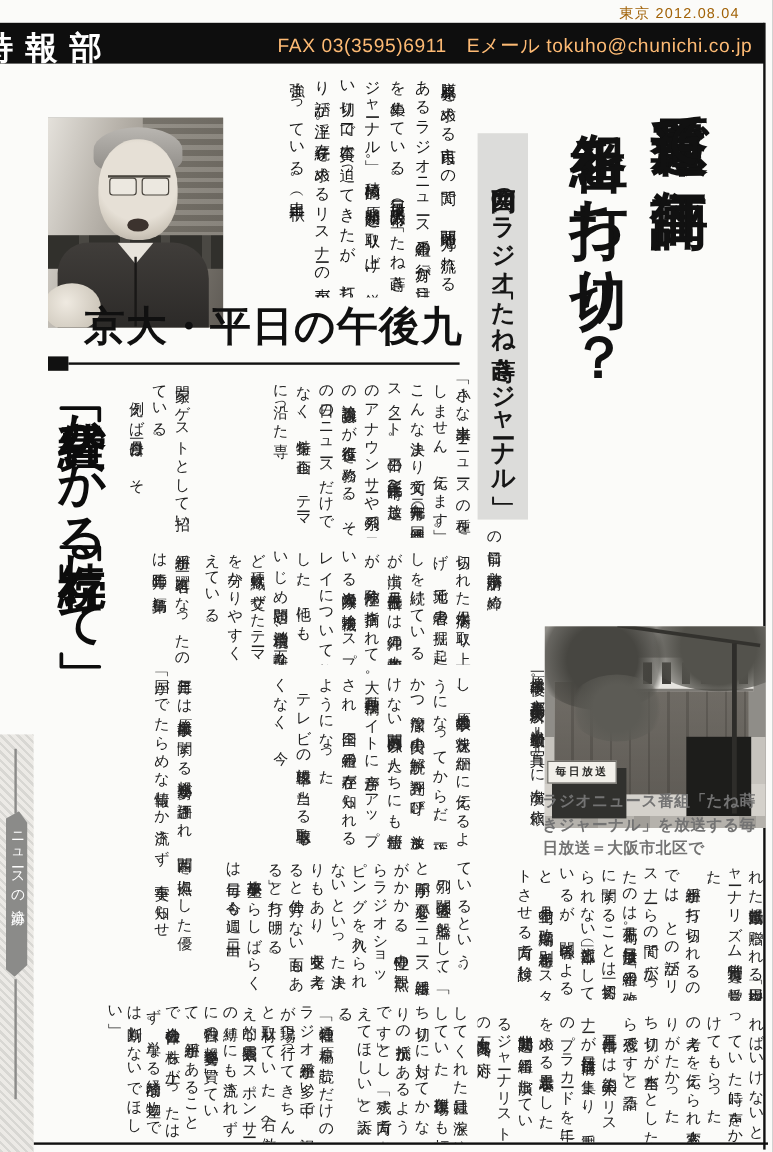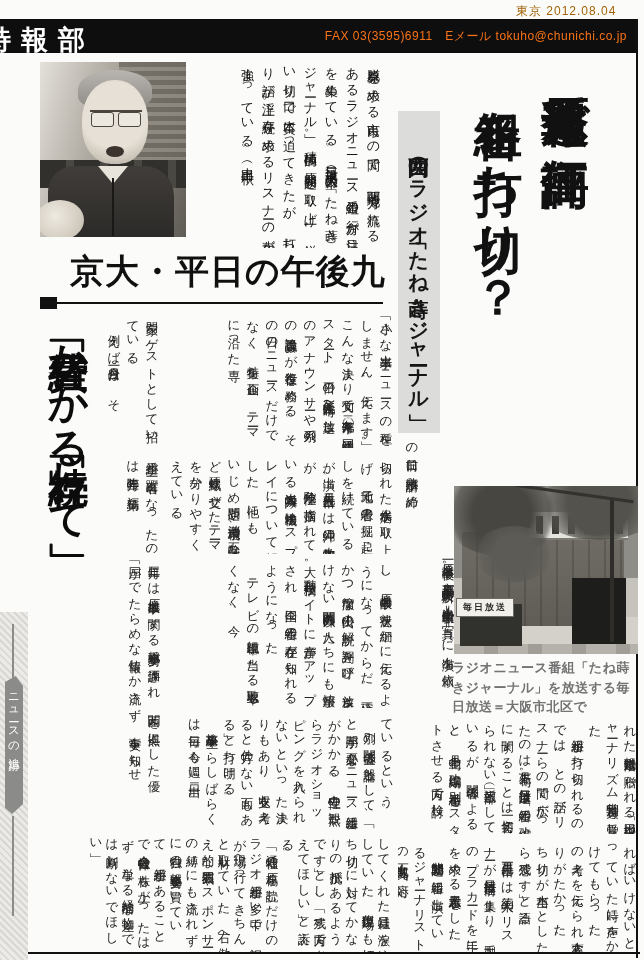--- a/index.html
+++ b/index.html
@@ -7,21 +7,21 @@
     position:relative;width:644px;height:960px;margin:0 auto;
     background:#fbfbf9;overflow:hidden;
     font-family:"Liberation Sans",sans-serif;color:#1c1c1c;
   }
   .vtext{writing-mode:vertical-rl;text-orientation:mixed;}
   .abs{position:absolute;}
   
   .dateline{font-size:12px;color:#a16207;letter-spacing:1px;}
   .bar{background:#0e0e0e;overflow:hidden;}
   .brand{color:#fff;font-weight:bold;font-size:27px;letter-spacing:10px;white-space:nowrap;}
-  .contact{color:#f97316;font-size:12px;letter-spacing:0.5px;white-space:nowrap;}
+  .contact{color:#fdba74;font-size:16px;letter-spacing:0.5px;white-space:nowrap;}
   
   .h1col{font-size:48px;font-weight:bold;letter-spacing:1px;color:#111;line-height:62px;}
   .kicker{background:#dcdcda;font-size:20px;font-weight:bold;letter-spacing:0.5px;
           line-height:42px;text-align:center;color:#161616;}
   .sectionh{font-size:34px;font-weight:bold;letter-spacing:1px;color:#101010;white-space:nowrap;}
   .pullquote{font-family:"Liberation Serif","DejaVu Serif",serif;font-size:40px;font-weight:bold;
              letter-spacing:-3px;line-height:64px;color:#0c0c0c;}
   .rule{background:#111;}
   
   .btext{font-size:12.5px;line-height:19px;letter-spacing:1px;color:#222;overflow:hidden;
@@ -30,21 +30,21 @@
   .tight{line-height:17.5px;}
   .tighter{line-height:16px;}
   
   .caption{font-size:13px;line-height:19.5px;font-weight:600;letter-spacing:0.5px;color:#737373;}
   .seriesstrip{background:repeating-linear-gradient(45deg,#d8d7d3 0 2px,#eceae6 2px 5px);}
   .ribbon{background:#8b8b89;clip-path:polygon(0 6px,60% 0,100% 10px,100% calc(100% - 10px),40% 100%,0 calc(100% - 6px));}
   .ribbon span{color:#fff;font-size:11.5px;letter-spacing:2px;line-height:18px;display:block;margin:10px auto 0;}
   .vline{background:#8b8b89;width:2px;}
   
   .photo{overflow:hidden;background:#9a968f;}
-  .pframe{box-shadow:0 0 0 1px #c8c6c1 inset;}
+  .pframe{box-shadow:0 0 0 1px #c8c6c1 inset;margin-top:36px;}
   
   .mp-bg{position:absolute;inset:0;background:linear-gradient(105deg,#e4e1db 0%,#b9b4ac 30%,#8d8880 62%,#5f5b55 100%);}
   .mp-blind{position:absolute;right:0;top:0;width:46%;height:58%;
      background:repeating-linear-gradient(180deg,#6b675f 0 5px,#8f8b83 5px 9px);opacity:.8;}
   .mp-shelf{position:absolute;left:0;top:56%;width:100%;height:16%;
      background:repeating-linear-gradient(90deg,#31302c 0 26px,#4a4843 26px 34px);}
   .mp-head{position:absolute;left:42px;top:18px;width:66px;height:84px;border-radius:48% 48% 44% 44%;
      background:radial-gradient(circle at 50% 42%,#e6e0d6 0 55%,#cfc8bc 75%,#a9a299 100%);}
   .mp-hair{position:absolute;left:38px;top:8px;width:74px;height:38px;border-radius:50% 50% 30% 30%;
      background:linear-gradient(#b9b6b1,#8f8c87);}

